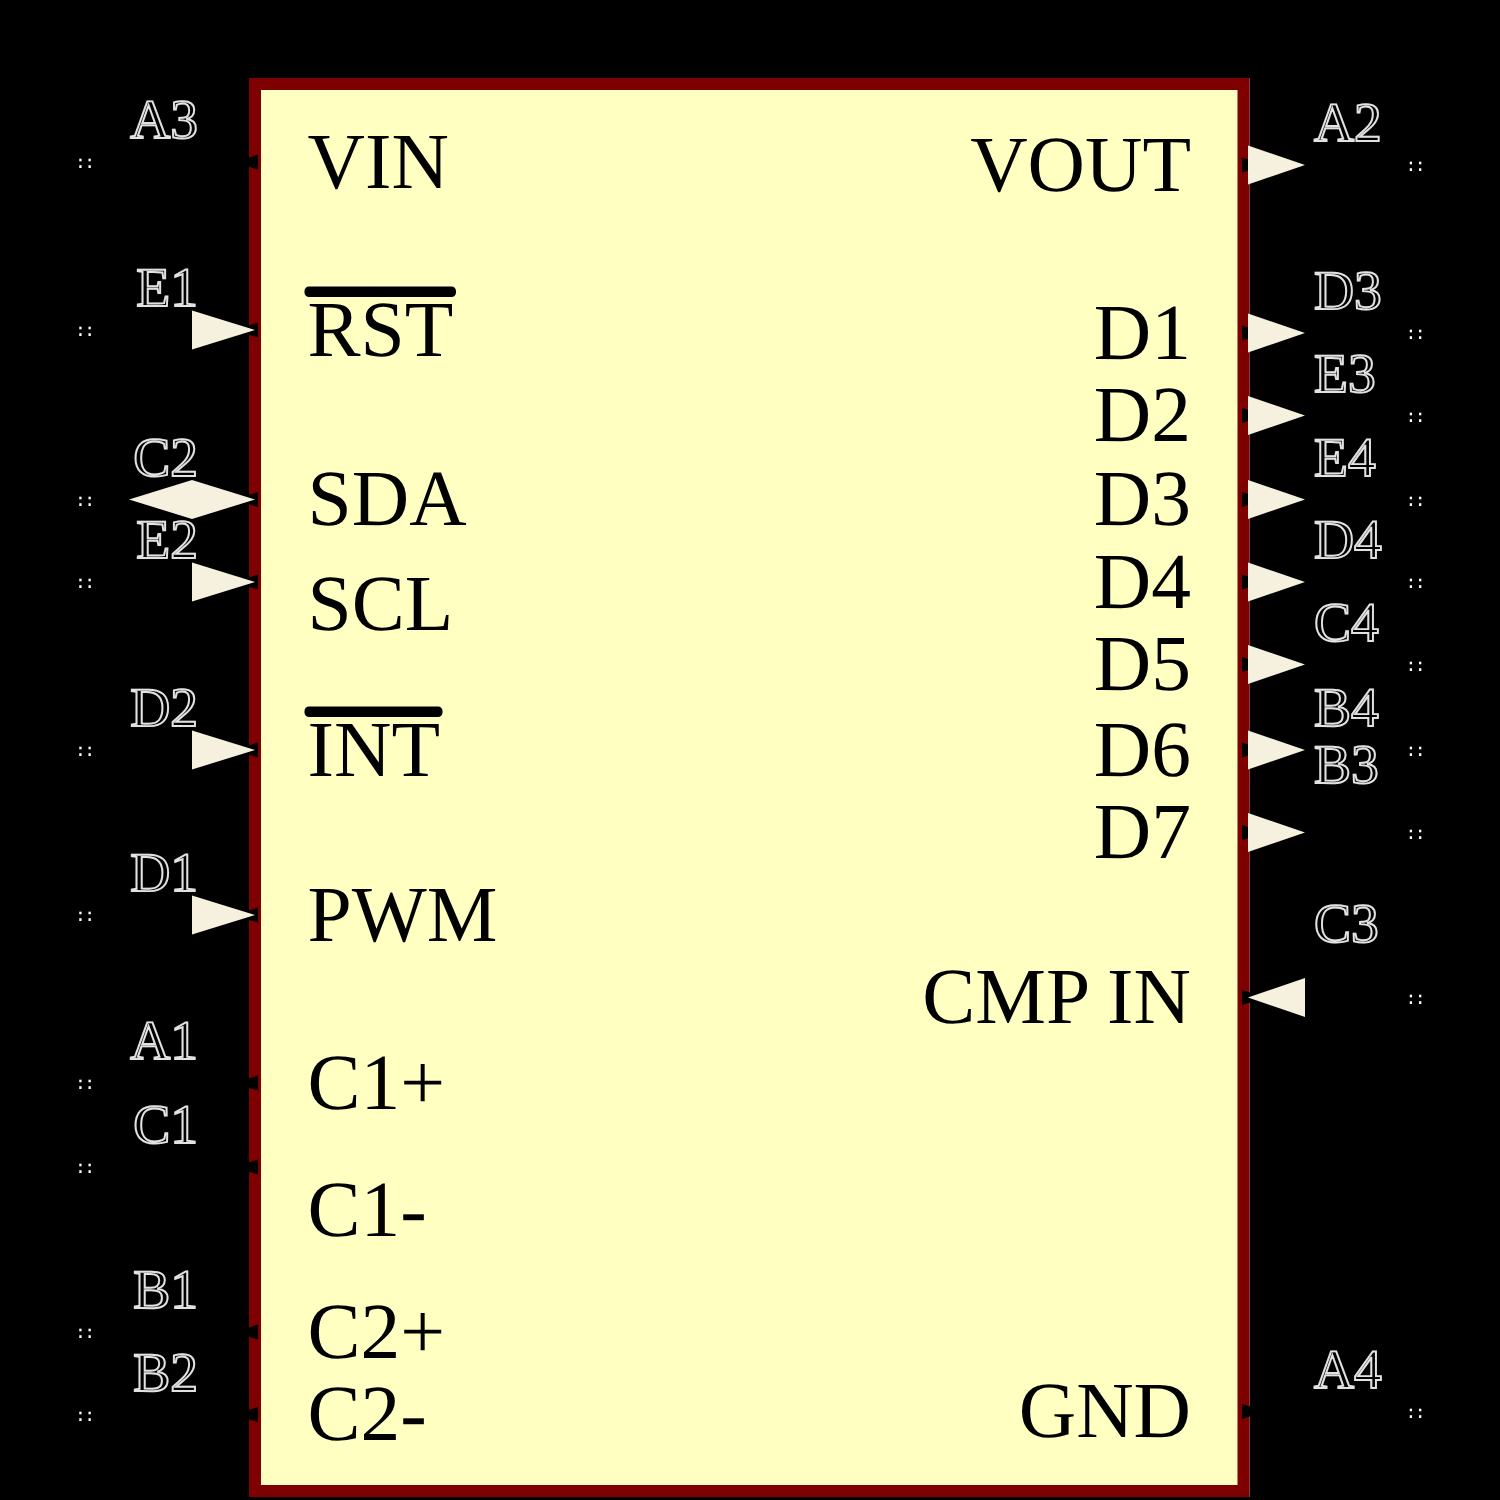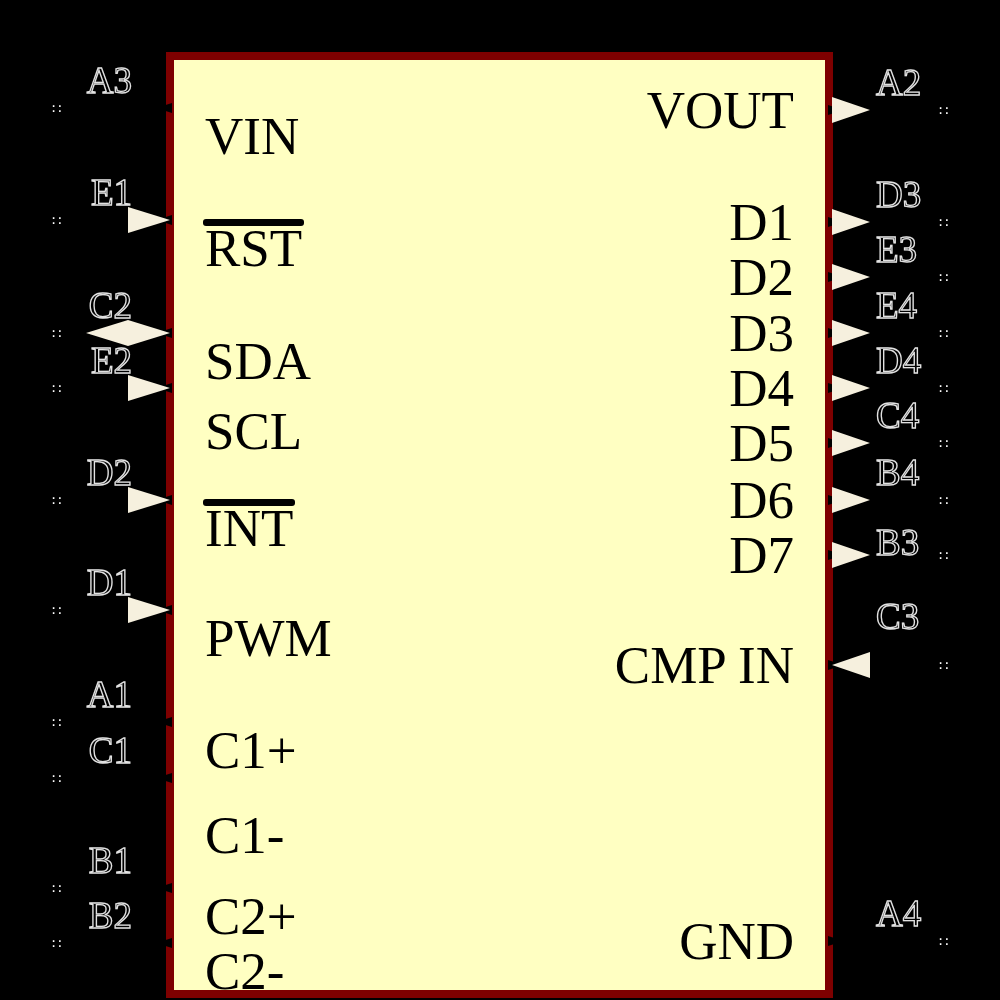--- a/index.html
+++ b/index.html
@@ -5,21 +5,21 @@
   html,body{margin:0;padding:0;background:#000;width:1000px;height:1000px;overflow:hidden;}
   #stage{position:relative;width:1000px;height:1000px;background:#000;
          font-family:"Liberation Serif", serif;}
   #chip{position:absolute;left:166px;top:52px;width:667px;height:946px;
         box-sizing:border-box;background:#FFFFC2;border:8px solid #7E0000;z-index:1;}
   .pnum{position:absolute;font-size:37px;line-height:54px;color:#000;
         -webkit-text-stroke:1.3px #E2E2E2;text-shadow:0 0 1px #8a8a8a;z-index:4;white-space:nowrap;}
   .pnum-l{left:0;width:132px;text-align:right;}
   .pnum-r{left:876px;text-align:center;}
   .pname{position:absolute;font-size:53px;line-height:54px;color:#000;z-index:4;white-space:nowrap;}
-  .pname-l{left:205px;text-align:left;margin-top:28px;}
+  .pname-l{left:205px;text-align:left;}
   .pname-r{left:400px;width:394px;text-align:right;}
   .ov{display:inline-block;position:relative;}
   .ov::before{content:"";position:absolute;left:-2px;right:-2px;top:-2px;height:7px;
               background:#000;border-radius:3px;}
   .tick{position:absolute;font-family:"DejaVu Sans Mono", monospace;font-size:12px;
         line-height:16px;letter-spacing:-1px;color:#FFF;z-index:4;}
   .stub{position:absolute;width:0;height:0;border-top:5px solid transparent;
         border-bottom:5px solid transparent;z-index:2;}
   .stub-l{border-right:16px solid #000;}
   .stub-r{border-left:16px solid #000;}
@@ -114,21 +114,21 @@
       <div class="pnum pnum-r" style="top: 389px;">C4</div>
       <div class="tick" style="left: 937px; top: 435px;">::</div>
       <div class="pname pname-r" style="top: 416px;">D5</div>
       <div class="stub stub-r" style="left: 828px; top: 495px;"></div>
       <div class="arr arr-out-r" style="left: 832px; top: 487px;"></div>
       <div class="pnum pnum-r" style="top: 446px;">B4</div>
       <div class="tick" style="left: 937px; top: 492px;">::</div>
       <div class="pname pname-r" style="top: 473px;">D6</div>
       <div class="stub stub-r" style="left: 828px; top: 550px;"></div>
       <div class="arr arr-out-r" style="left: 832px; top: 542px;"></div>
-      <div class="pnum pnum-r" style="top: 516px;">B3</div>
+      <div class="pnum pnum-r" style="top: 484px;">B3</div>
       <div class="tick" style="left: 937px; top: 547px;">::</div>
       <div class="pname pname-r" style="top: 528px;">D7</div>
       <div class="stub stub-r" style="left: 828px; top: 660px;"></div>
       <div class="arr arr-in-r" style="left: 832px; top: 652px;"></div>
       <div class="pnum pnum-r" style="top: 590px;">C3</div>
       <div class="tick" style="left: 937px; top: 657px;">::</div>
       <div class="pname pname-r" style="top: 638px;">CMP IN</div>
       <div class="stub stub-r" style="left: 828px; top: 936px;"></div>
       <div class="pnum pnum-r" style="top: 887px;">A4</div>
       <div class="tick" style="left: 937px; top: 933px;">::</div>

